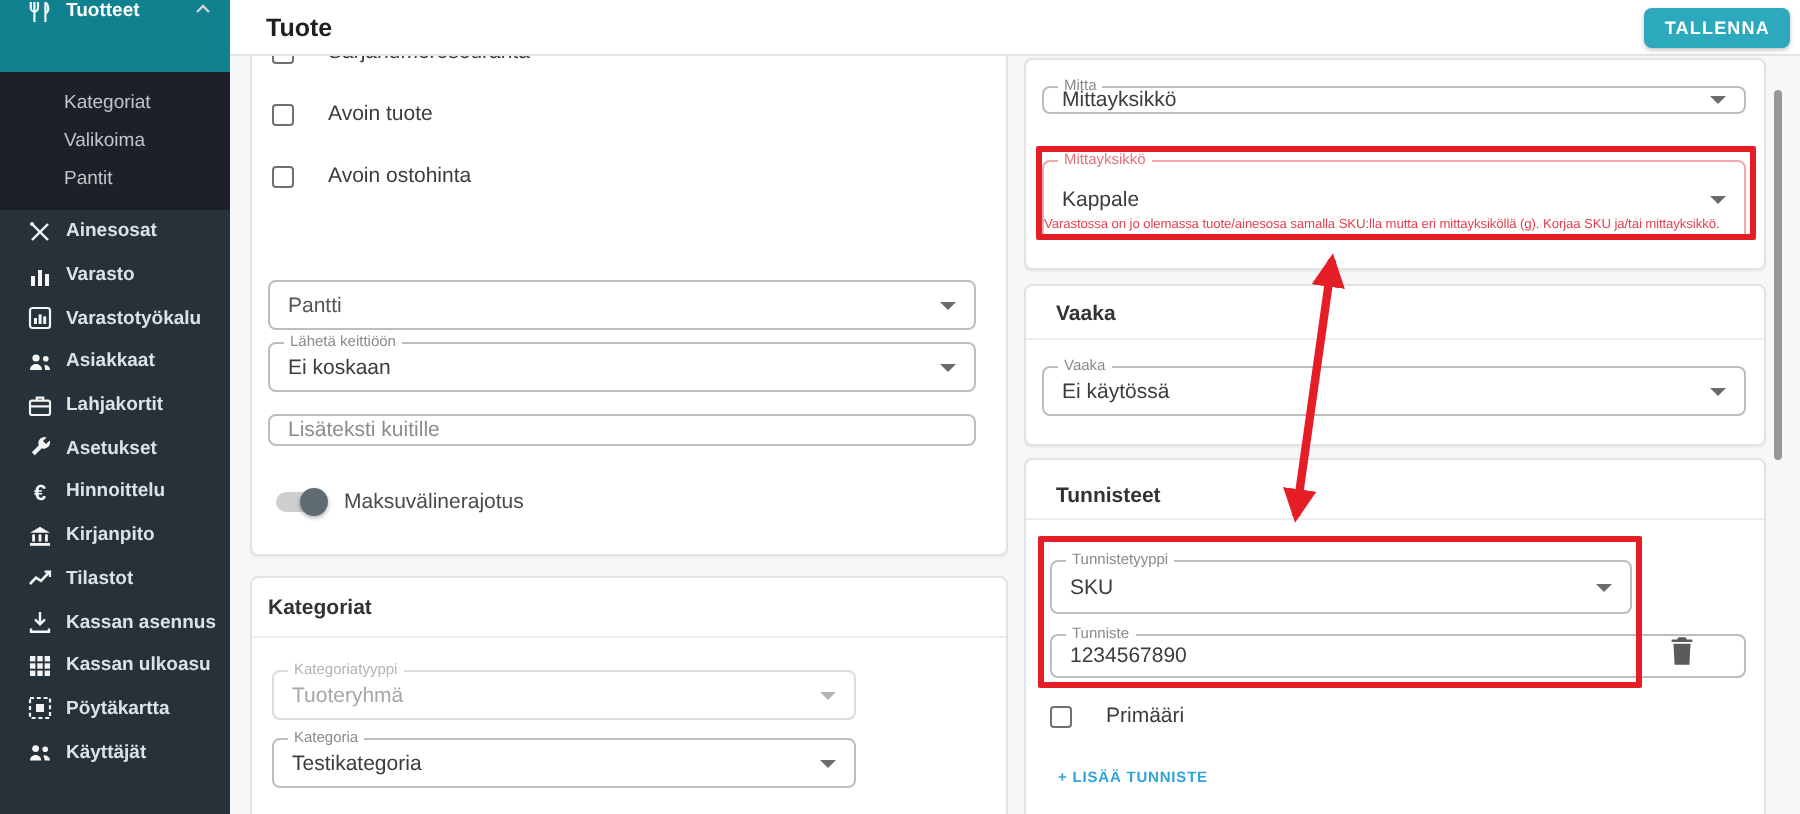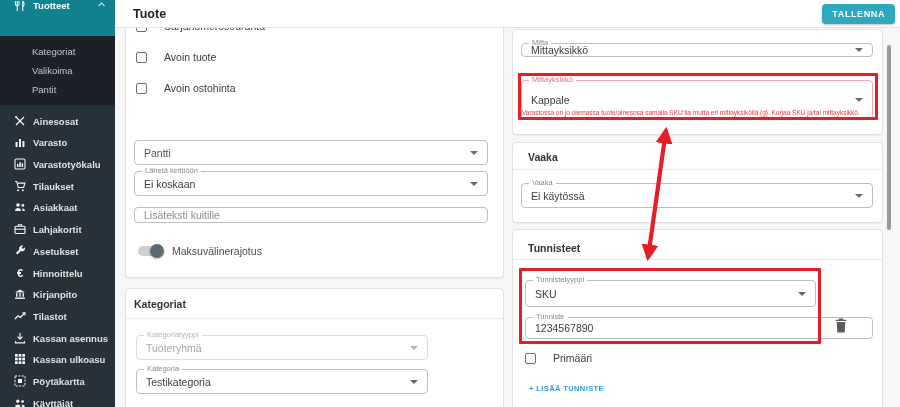--- a/index.html
+++ b/index.html
@@ -5,21 +5,21 @@
   html,body{margin:0;padding:0;background:#fff}
   .page{width:900px;height:407px;position:relative;overflow:hidden;display:flex;
         font-family:"Liberation Sans","DejaVu Sans",sans-serif;background:#f7f7f7}
 
   
   .sidebar{width:115px;height:407px;background:#263139;flex-shrink:0;position:relative;z-index:20}
   .s-active{height:36px;background:#11808f;display:flex;align-items:flex-start;padding:0 9px 0 14px;gap:7px}
   .s-active .lbl{color:#fff;font-size:9.5px;font-weight:700;flex:1}
   .submenu{background:#1b2126;padding:6px 0 6px}
   .submenu .sub{height:19px;line-height:19px;padding-left:32px;font-size:9.5px;color:#bfc7cc;cursor:pointer}
-  .item{height:21.7px;display:flex;align-items:flex-end;padding-left:14px;gap:7px;cursor:pointer}
+  .item{height:21.7px;display:flex;align-items:center;padding-left:14px;gap:7px;cursor:pointer}
   .item .lbl{font-size:9.5px;color:#dce2e5;font-weight:600}
   .icon12{width:12px;height:12px;flex-shrink:0;opacity:.95}
 
   
   .main{flex:1;position:relative}
   .mheader{position:absolute;top:0;left:0;right:0;height:27px;background:#fff;border-bottom:1px solid #e4e4e4;z-index:10}
   .mtitle{position:absolute;left:18px;top:7px;font-size:12.5px;font-weight:700;color:#202020}
   .savebtn{position:absolute;right:5px;top:4px;background:#2da9be;color:#fff;font-size:9px;font-weight:700;
            letter-spacing:.6px;padding:5px 10px;border-radius:4px;border:none;cursor:pointer;
            box-shadow:0 1px 2px rgba(0,0,0,.25);font-family:inherit}
@@ -111,28 +111,20 @@
         <g fill="#fff">
             <rect x="3" y="6" width="1.5" height="3"></rect>
             <rect x="5.3" y="4.2" width="1.5" height="4.8"></rect>
             <rect x="7.6" y="5.2" width="1.5" height="3.8"></rect>
           </g>
       </svg>
       <span class="lbl">Varastotyökalu</span>
     </div>
     <div class="item">
       <svg class="icon12" viewBox="0 0 12 12">
-        <circle cx="4.2" cy="10.3" r="1" fill="#fff"></circle>
-          <circle cx="8.8" cy="10.3" r="1" fill="#fff"></circle>
-        <path d="M1 1.5h1.8l1.4 6h5.4l1.3-4.4H3.1" fill="none" stroke="#fff" stroke-width="1.1"></path>
-      </svg>
-      <span class="lbl">Tilaukset</span>
-    </div>
-    <div class="item">
-      <svg class="icon12" viewBox="0 0 12 12">
         <g fill="#fff">
             <circle cx="4" cy="4" r="1.8"></circle>
             <path d="M1 10c0-1.8 1.3-3 3-3s3 1.2 3 3z"></path>
         <circle cx="8.9" cy="4.4" r="1.4"></circle>
             <path d="M8.2 7.4c1.7.1 2.8 1.1 2.8 2.6H8.6z"></path>
           </g>
       </svg>
       <span class="lbl">Asiakkaat</span>
     </div>
     <div class="item">

